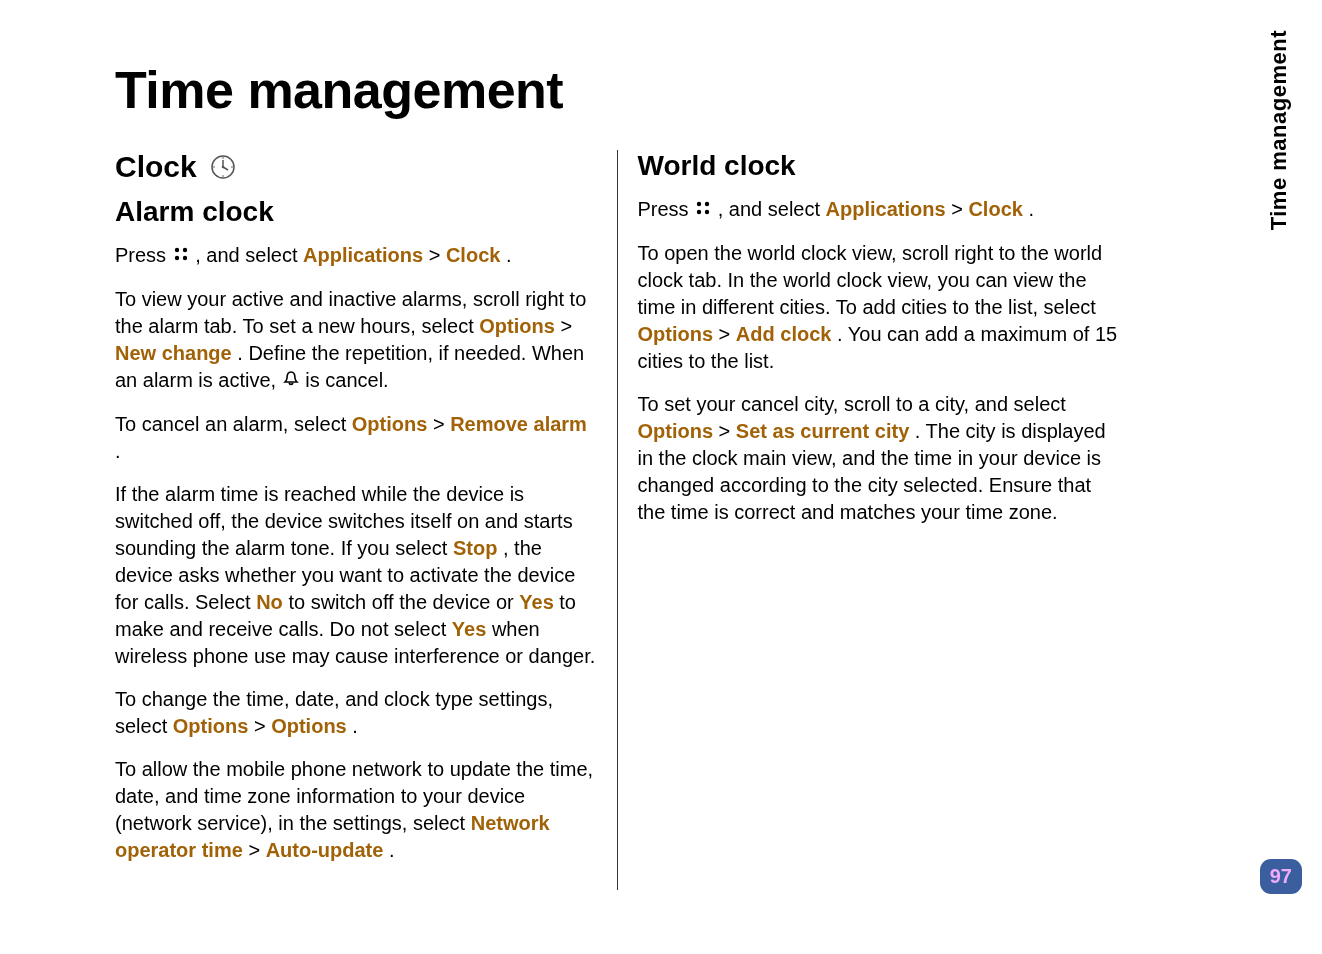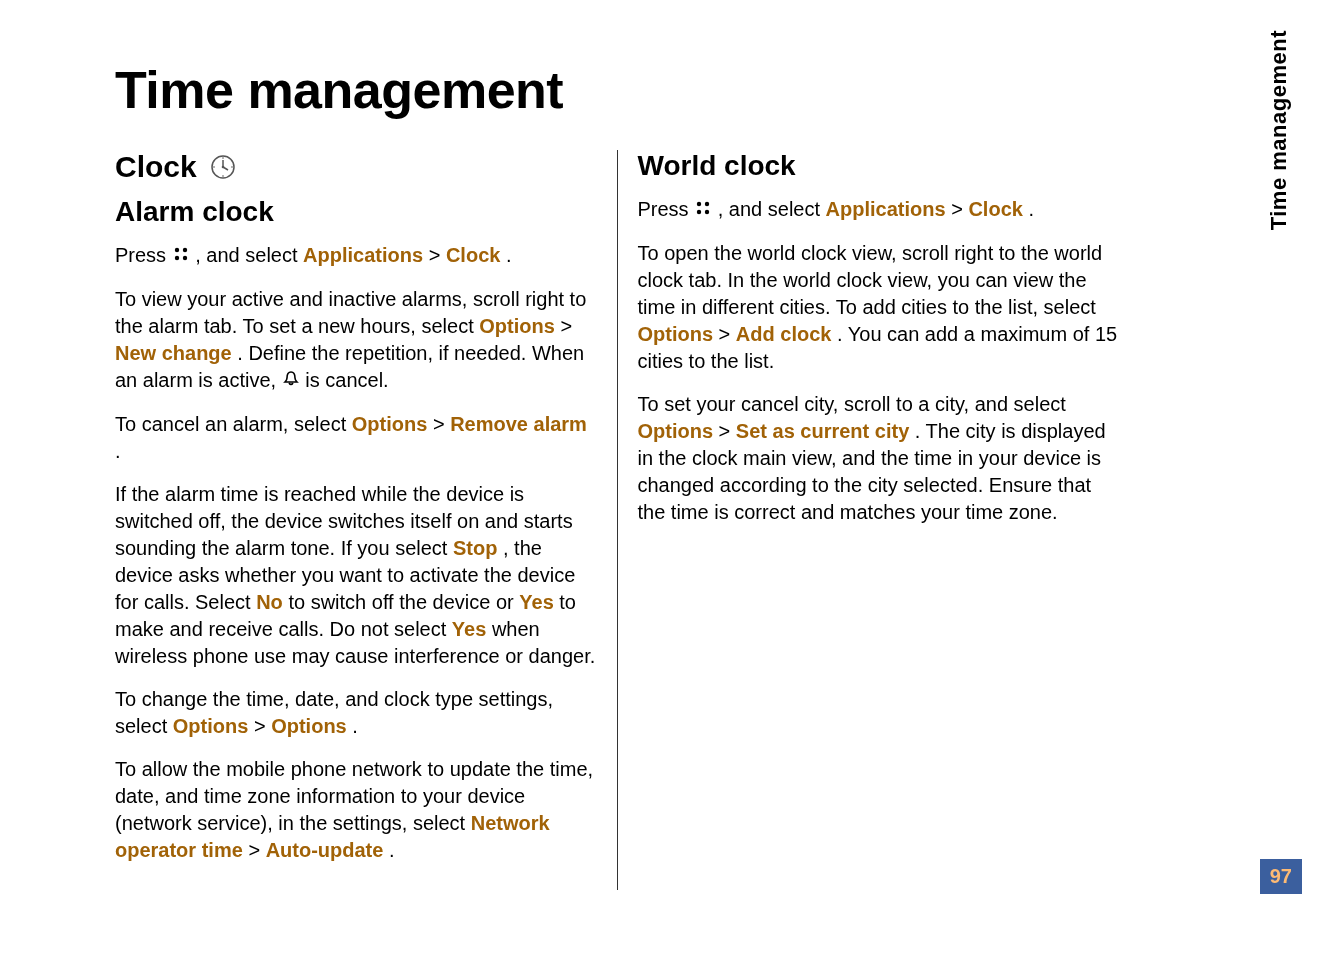--- a/index.html
+++ b/index.html
@@ -72,25 +72,25 @@
     transform: rotate(180deg);
     font-size: 22px;
     font-weight: bold;
     letter-spacing: 0.5px;
   }
   .page-number-box {
     position: absolute;
     right: 20px;
     bottom: 60px;
     background: #3b5f9e;
-    color: #fdba74;
+    color: #f0abfc;
     font-weight: bold;
     font-size: 20px;
     padding: 6px 10px;
-    border-radius: 0;
+    border-radius: 11px;
   }
   .keep { break-inside: avoid; }
 </style>
 </head>
 <body>
 
 <div class="page">
 
   <h1 class="chapter-title">Time management</h1>
 

